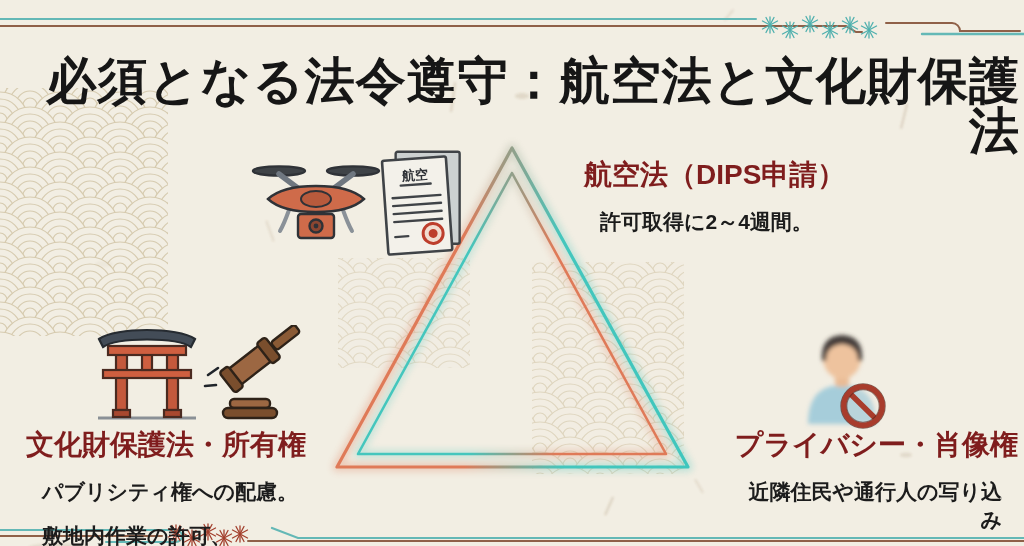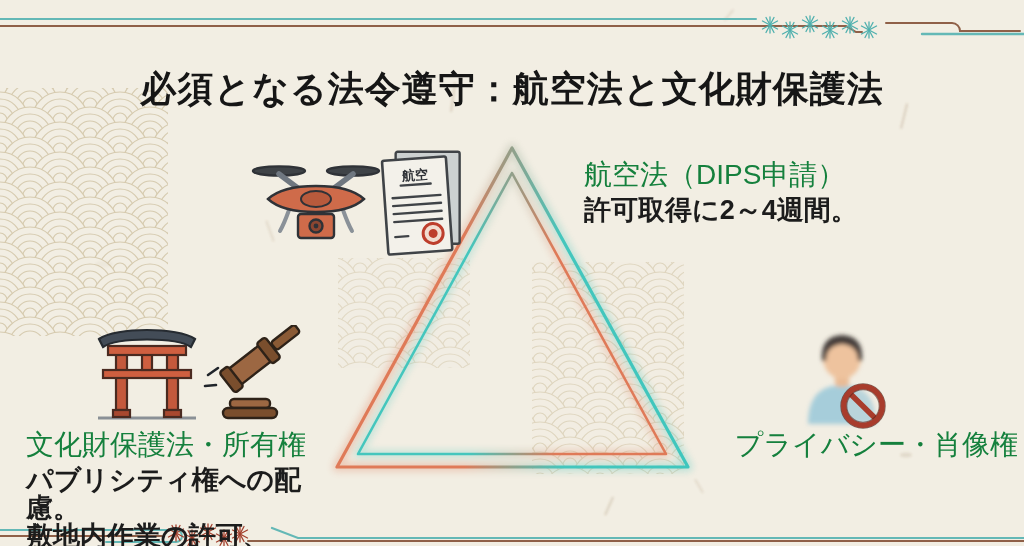--- a/index.html
+++ b/index.html
@@ -3,28 +3,28 @@
 <meta charset="utf-8">
 <style>
   html,body{margin:0;padding:0;}
   .stage{
     position:relative; width:1024px; height:546px; overflow:hidden;
     background:#f2eee3;
     font-family:"Liberation Sans","DejaVu Sans",sans-serif;
   }
   .bg-svg{position:absolute; left:0; top:0; width:1024px; height:546px;}
   .title{
-    position:absolute; left:0; right:0; top:52px; text-align:center;
+    position:absolute; left:0; right:0; top:52px; text-align:right;
     font-family:"Liberation Serif","DejaVu Serif",serif;
-    font-size:36px; font-weight:900; color:#161616; letter-spacing:1px;
-    line-height:50px; margin:12px;
+    font-size:50px; font-weight:900; color:#161616; letter-spacing:1px;
+    line-height:50px; margin:4px;
   }
   .node{position:absolute; color:#1c1c1c;}
-  .node h2{margin:0 0 4px 0; font-size:28px; font-weight:400; line-height:34px; color:#15803d;}
-  .node p{margin:0; font-size:27px; font-weight:700; line-height:28px;}
+  .node h2{margin:0 0 4px 0; font-size:28px; font-weight:700; line-height:34px; color:#7f1d1d;}
+  .node p{margin:16px; font-size:21px; font-weight:700; line-height:28px;}
   #node-aviation{left:584px; top:158px; width:432px; text-align:left;}
   #node-cultural{left:26px;  top:428px; width:326px; text-align:left;}
   #node-privacy {left:716px; top:428px; width:302px; text-align:right;}
   .icon{position:absolute;}
   #icon-drone {left:250px; top:158px; width:132px; height:86px;}
   #icon-doc   {left:378px; top:149px; width:92px;  height:108px;}
   #icon-torii {left:96px;  top:320px; width:102px; height:104px;}
   #icon-gavel {left:198px; top:325px; width:104px; height:98px;}
   #icon-person{left:792px; top:327px; width:100px; height:104px;}
 </style>
@@ -228,15 +228,16 @@
   </div>
 
   <div class="node" id="node-cultural">
     <h2>文化財保護法・所有権</h2>
     <p>パブリシティ権への配慮。</p>
     <p>敷地内作業の許可、</p>
   </div>
 
   <div class="node" id="node-privacy">
     <h2>プライバシー・肖像権</h2>
+    <p>近隣住民や通行人の写り込み</p>
   </div>
 
 </div>
 
 </body></html>

